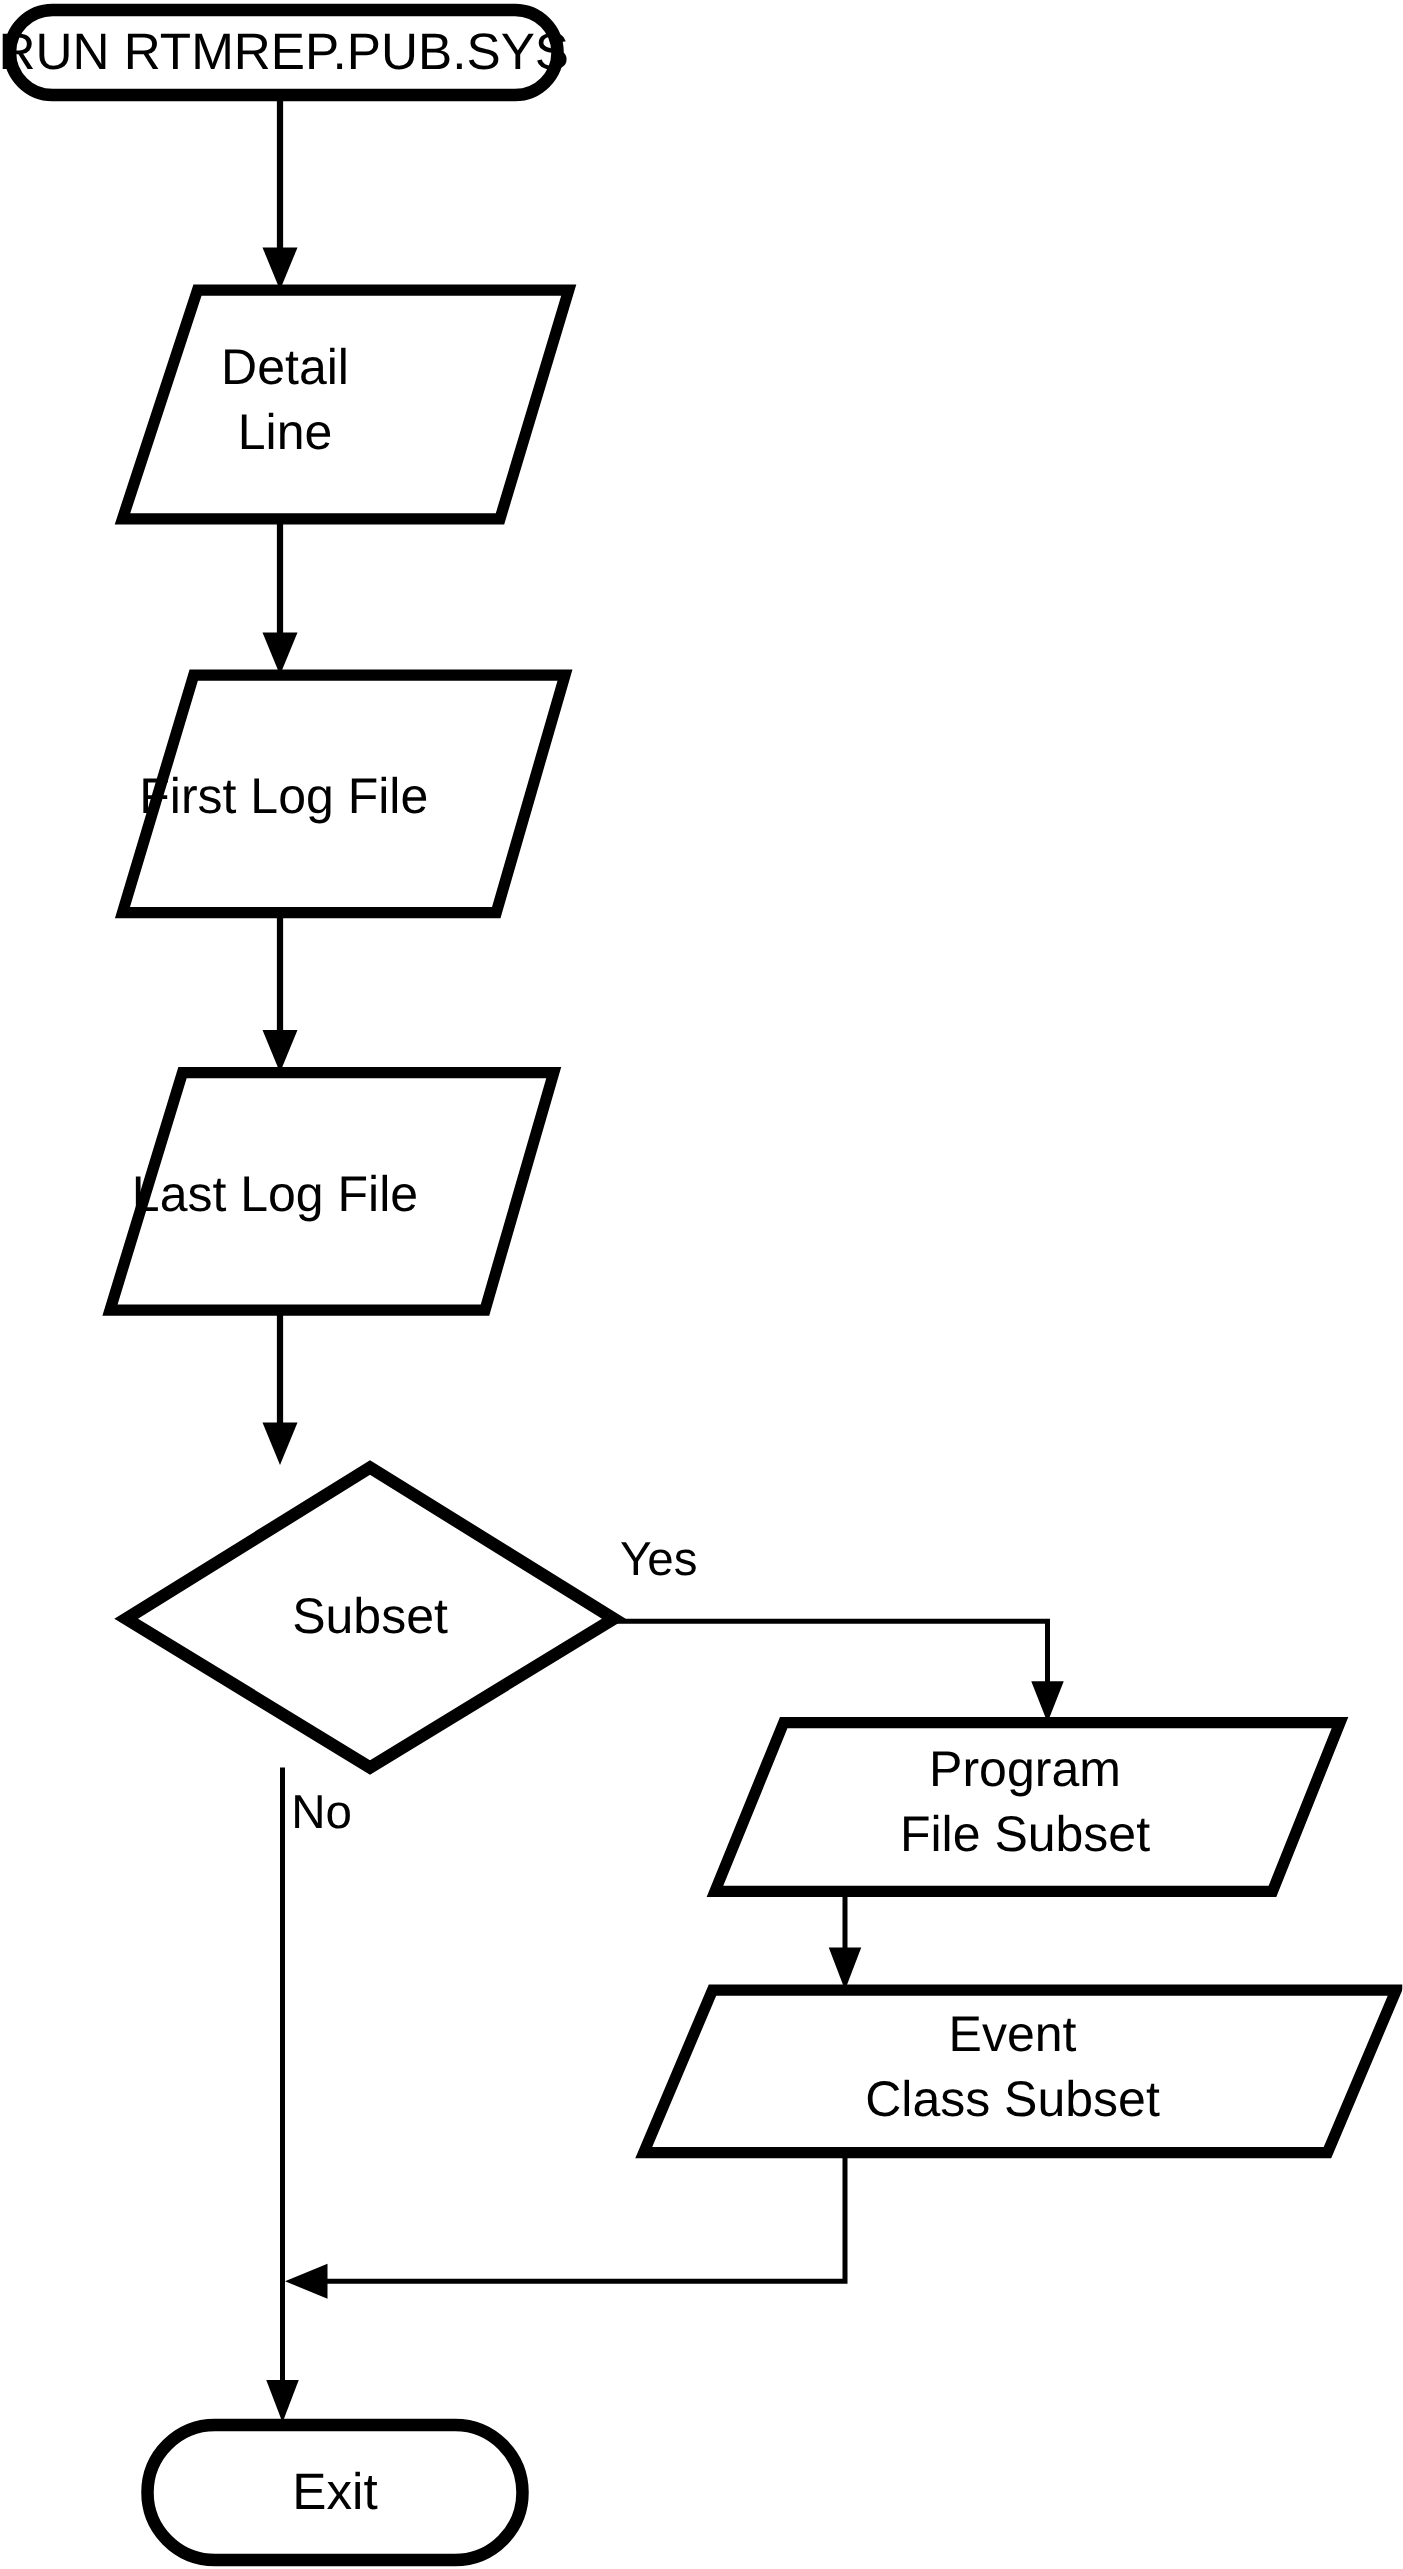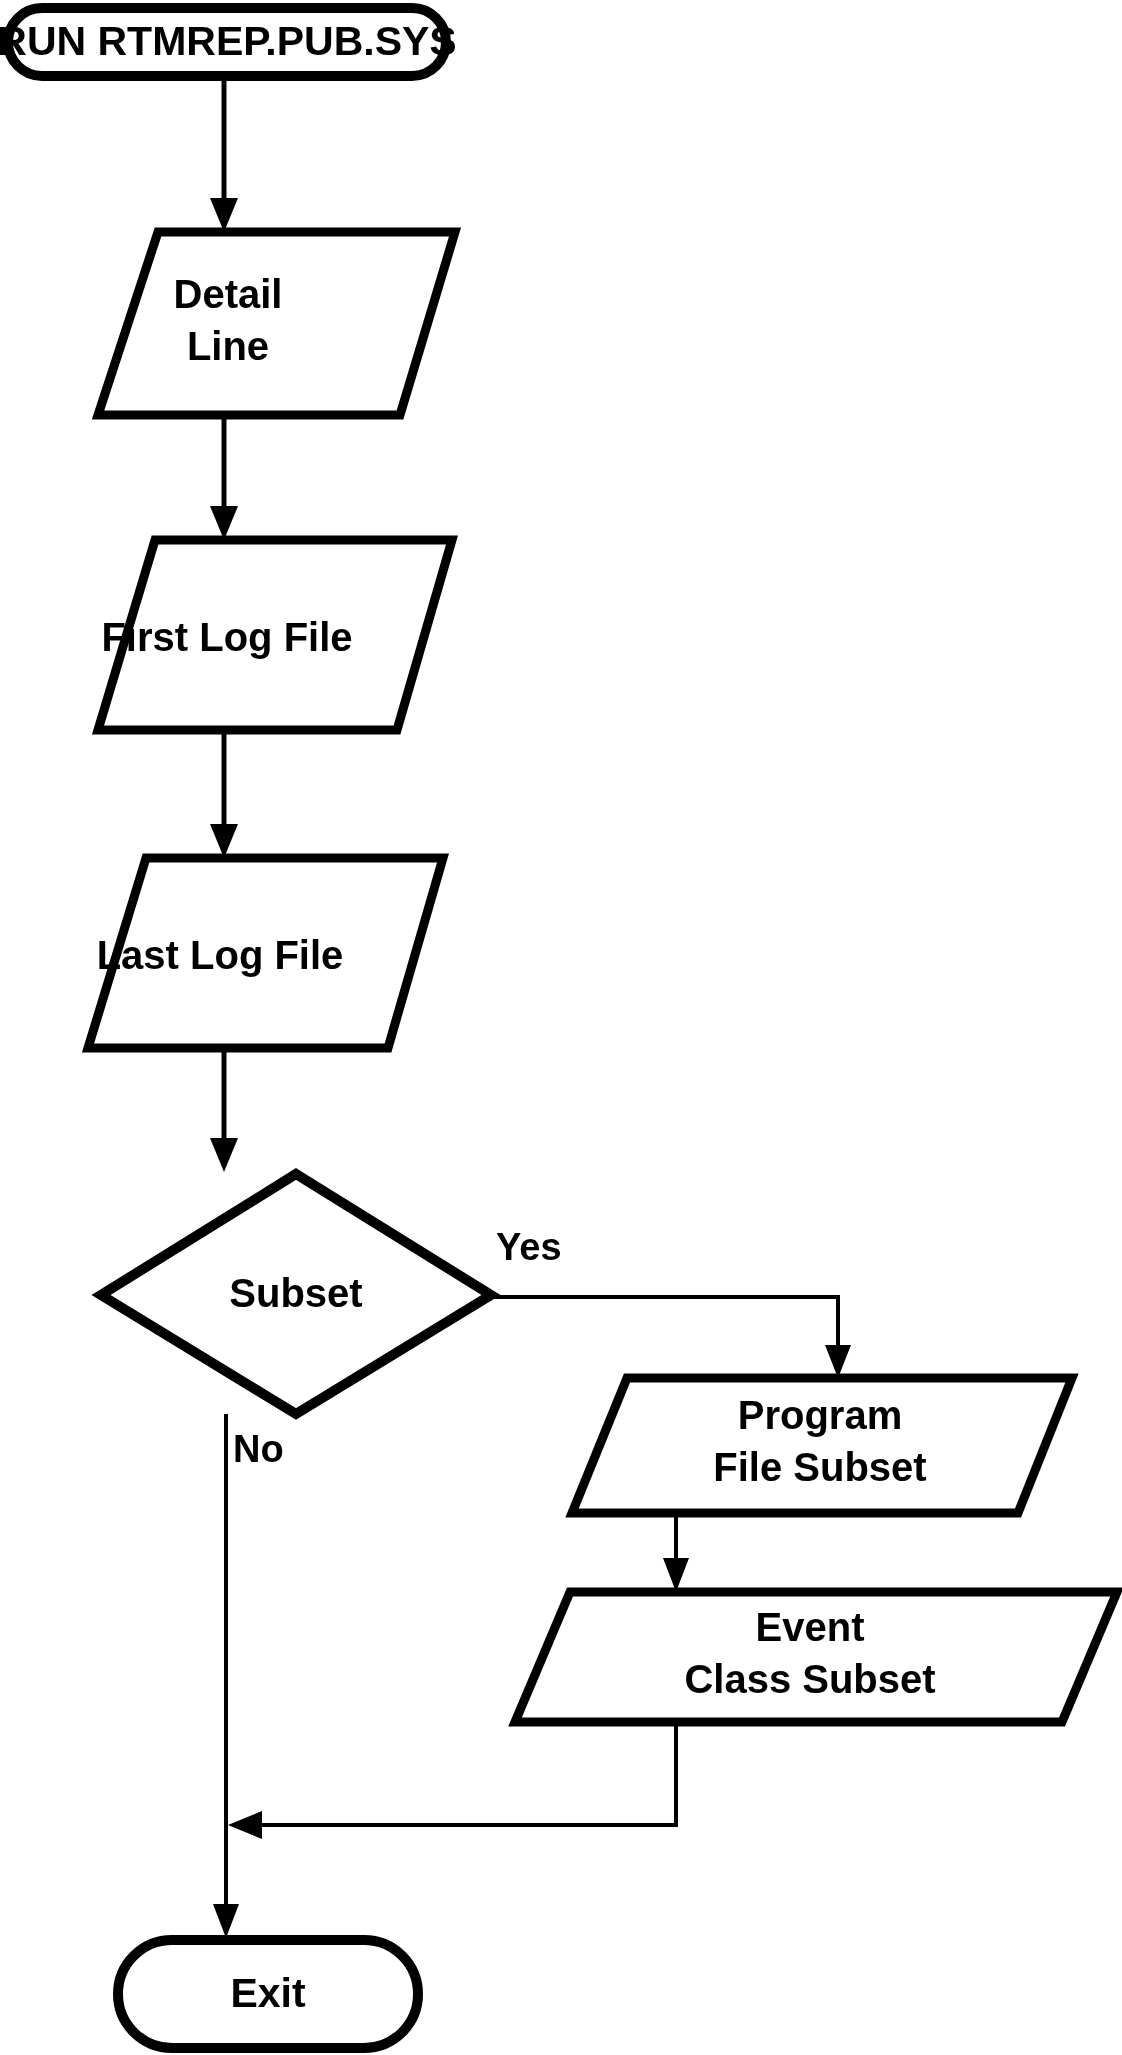--- a/index.html
+++ b/index.html
@@ -11,21 +11,20 @@
     width: 1122px;
     height: 2055px;
     font-family: "Liberation Sans", sans-serif;
     overflow: hidden;
   }
   #flowchart-root {
     position: relative;
     width: 1122px;
     height: 2055px;
     background: #ffffff;
-    font-weight: bold;
   }
   svg.chart-canvas {
     display: block;
     width: 1122px;
     height: 2055px;
   }
   .node-shape {
     fill: #ffffff;
     stroke: #000000;
     stroke-width: 9;

